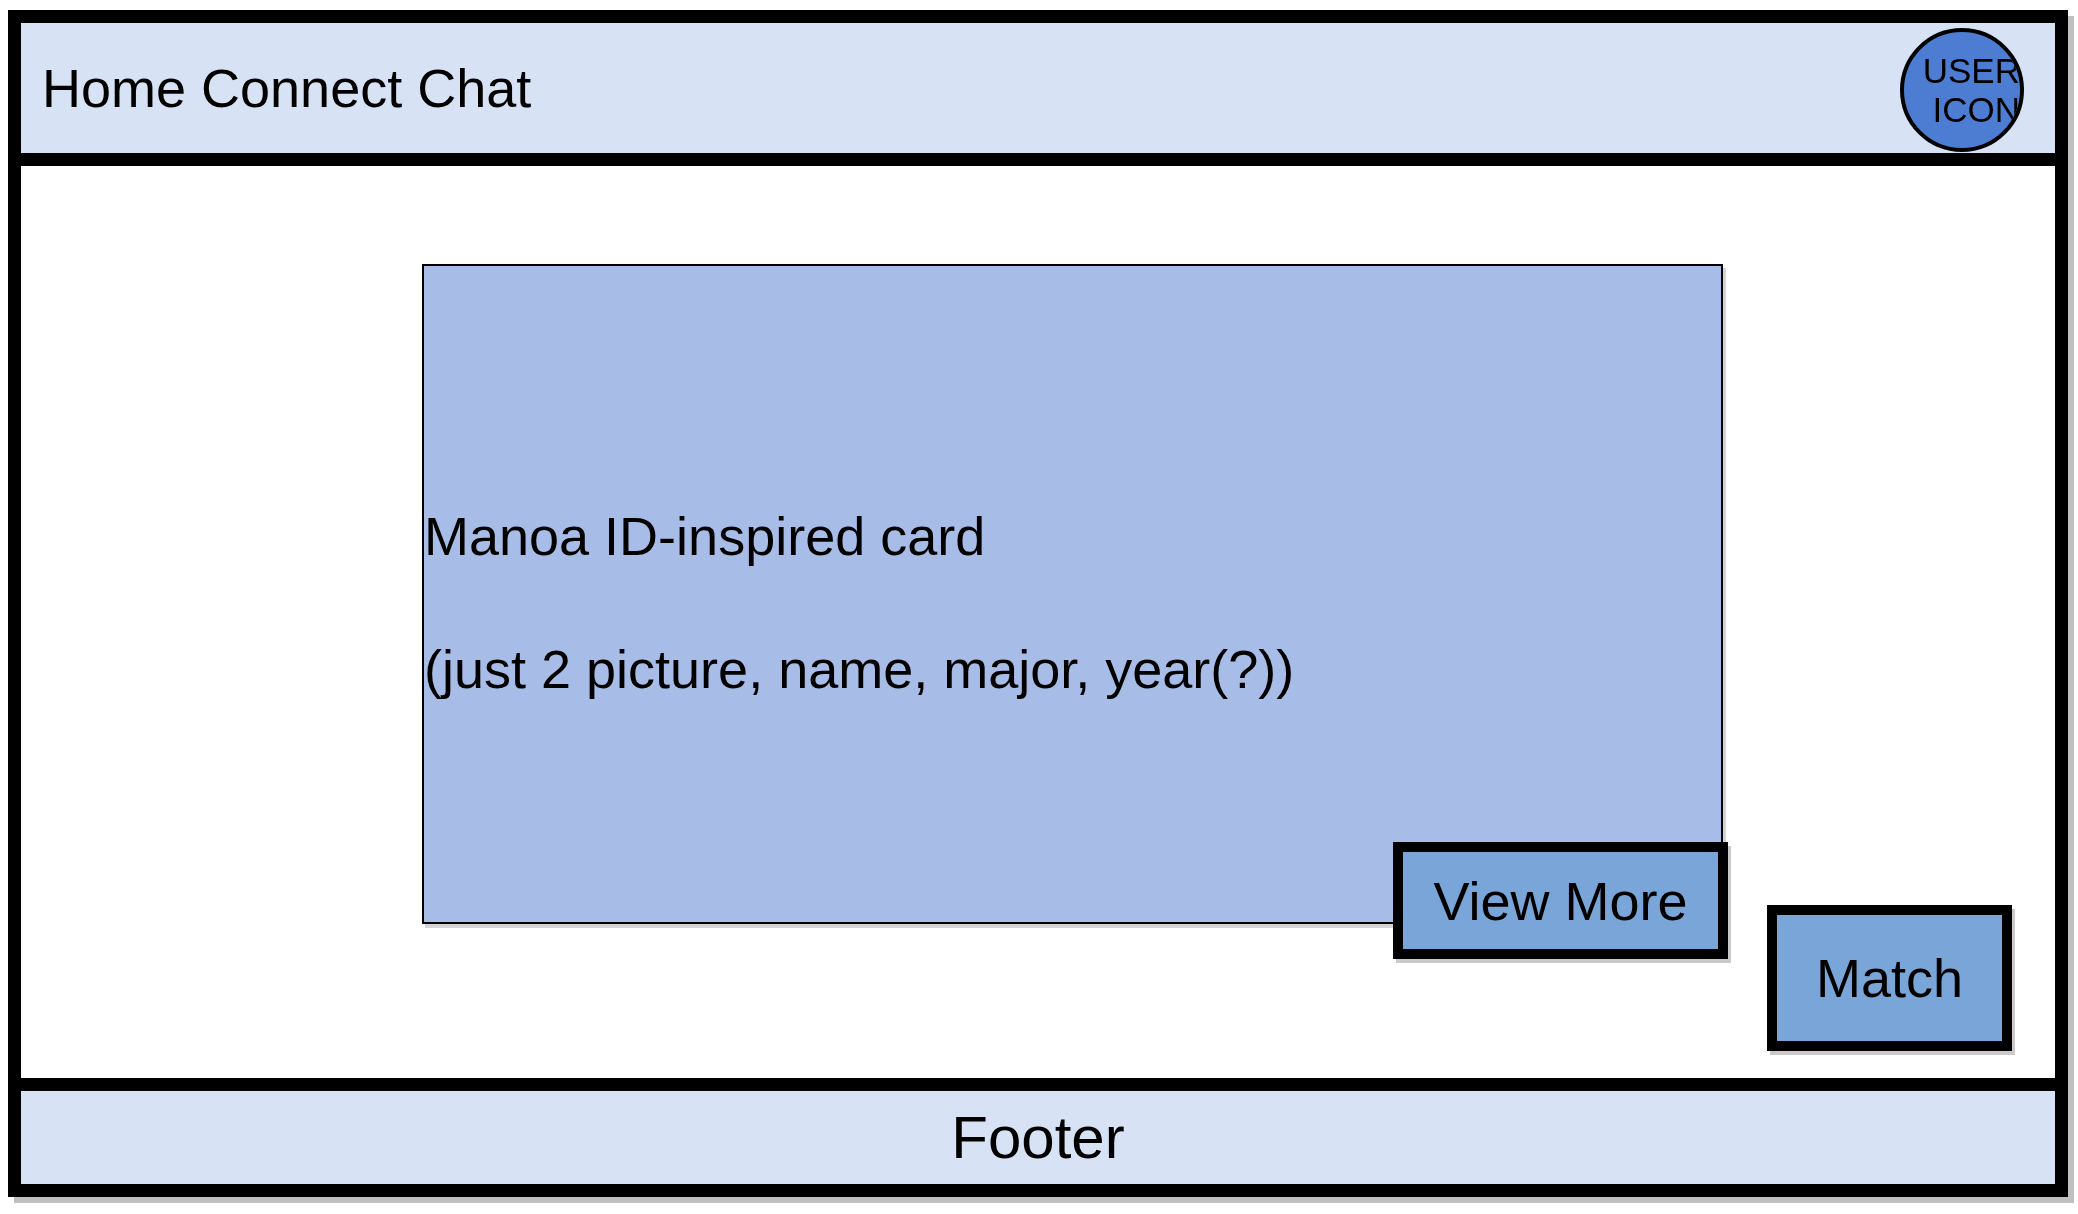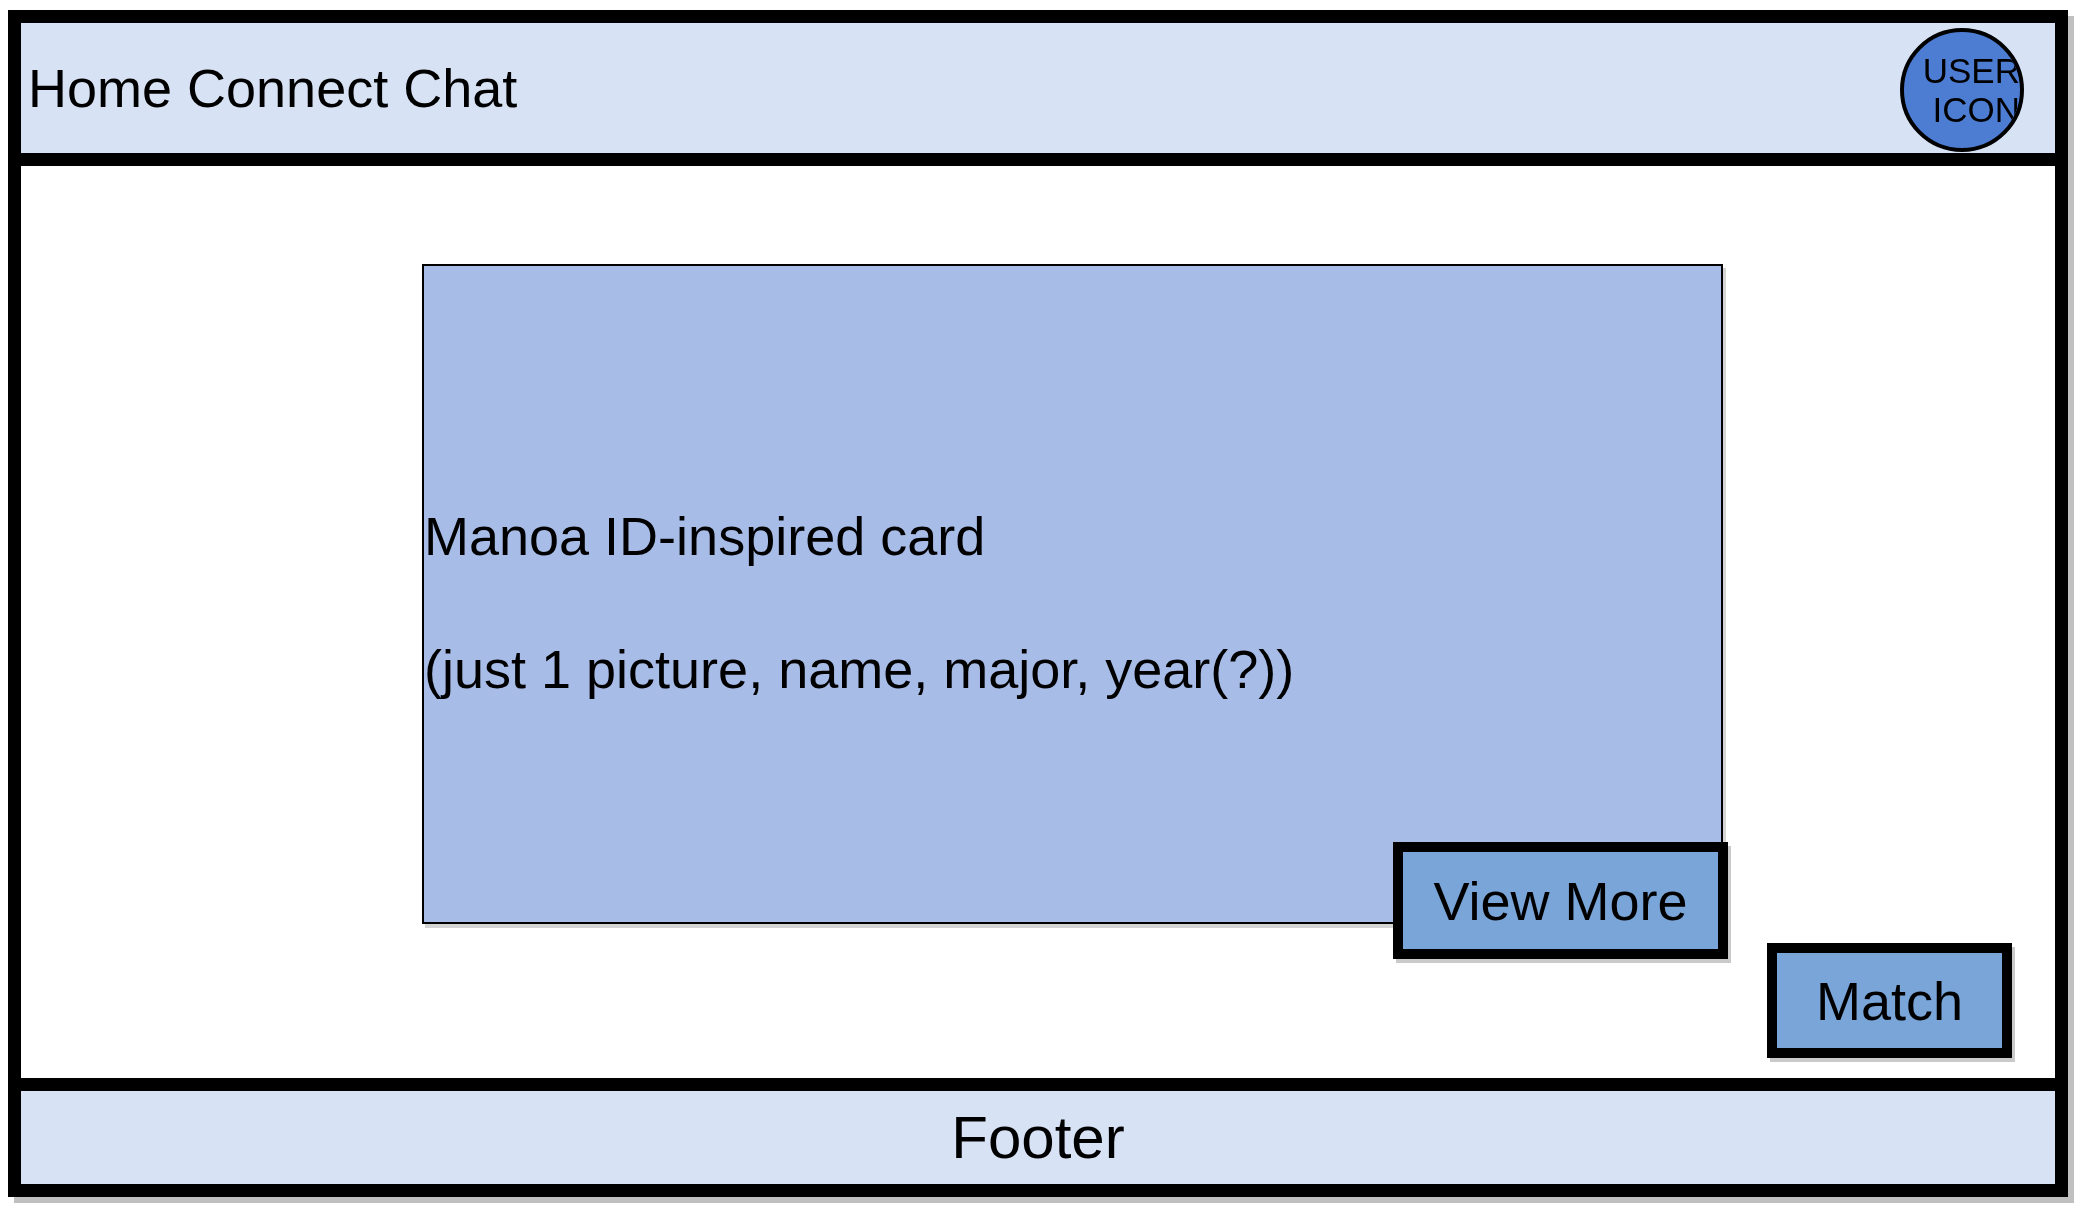--- a/index.html
+++ b/index.html
@@ -17,21 +17,21 @@
     display: flex; flex-direction: column;
   }
 
   
   .navbar {
     position: relative;
     height: 143px; flex: 0 0 143px;
     background: var(--header_bg, #d7e2f4);
     border-bottom: 13px solid var(--outline, #000);
     display: flex; align-items: center;
-    padding-left: 7px;
+    padding-left: 21px;
     font-size: 54px; line-height: 1;
   }
   .nav-items { display: flex; column-gap: 15px; }
   .nav-item { cursor: pointer; }
 
   .avatar {
     position: absolute; top: 5px; right: 31px;
     width: 124px; height: 124px;
     background: var(--avatar_bg, #4d7dd2);
     border: 4px solid var(--outline, #000);
@@ -59,21 +59,21 @@
     position: absolute;
     background: var(--button_bg, #79a5d8);
     border: 10px solid var(--outline, #000);
     display: flex; align-items: center; justify-content: center;
     font-size: 54px; line-height: 1;
     cursor: pointer;
     box-shadow: 3px 4px 0 rgba(150,150,150,0.5);
   }
   .btn-skip      { left: 85px;   top: 704px; width: 243px; height: 118px; }
   .btn-view-more { left: 1372px; top: 676px; width: 335px; height: 117px; z-index: 2; }
-  .btn-match     { left: 1746px; top: 777px; width: 245px; height: 115px; }
+  .btn-match     { left: 1746px; top: 739px; width: 245px; height: 146px; }
 
   
   .footer {
     height: 106px; flex: 0 0 106px;
     background: var(--footer_bg, #d7e2f4);
     border-top: 13px solid var(--outline, #000);
     display: flex; align-items: center; justify-content: center;
     font-size: 60px; line-height: 1;
   }
 </style>
@@ -92,21 +92,21 @@
       <div class="avatar">
         <span>USER</span>
         <span>ICON</span>
       </div>
     </div>
 
     <div class="content">
 
       <div class="profile-card">
         <div class="card-line card-title">Manoa ID-inspired card</div>
-        <div class="card-line card-subtitle">(just 1 picture, name, major, year(?))</div>
+        <div class="card-line card-subtitle">(just 2 picture, name, major, year(?))</div>
       </div>
 
       <div class="wf-button btn-view-more">View More</div>
       <div class="wf-button btn-match">Match</div>
 
     </div>
 
     <div class="footer">
       <span>Footer</span>
     </div>

